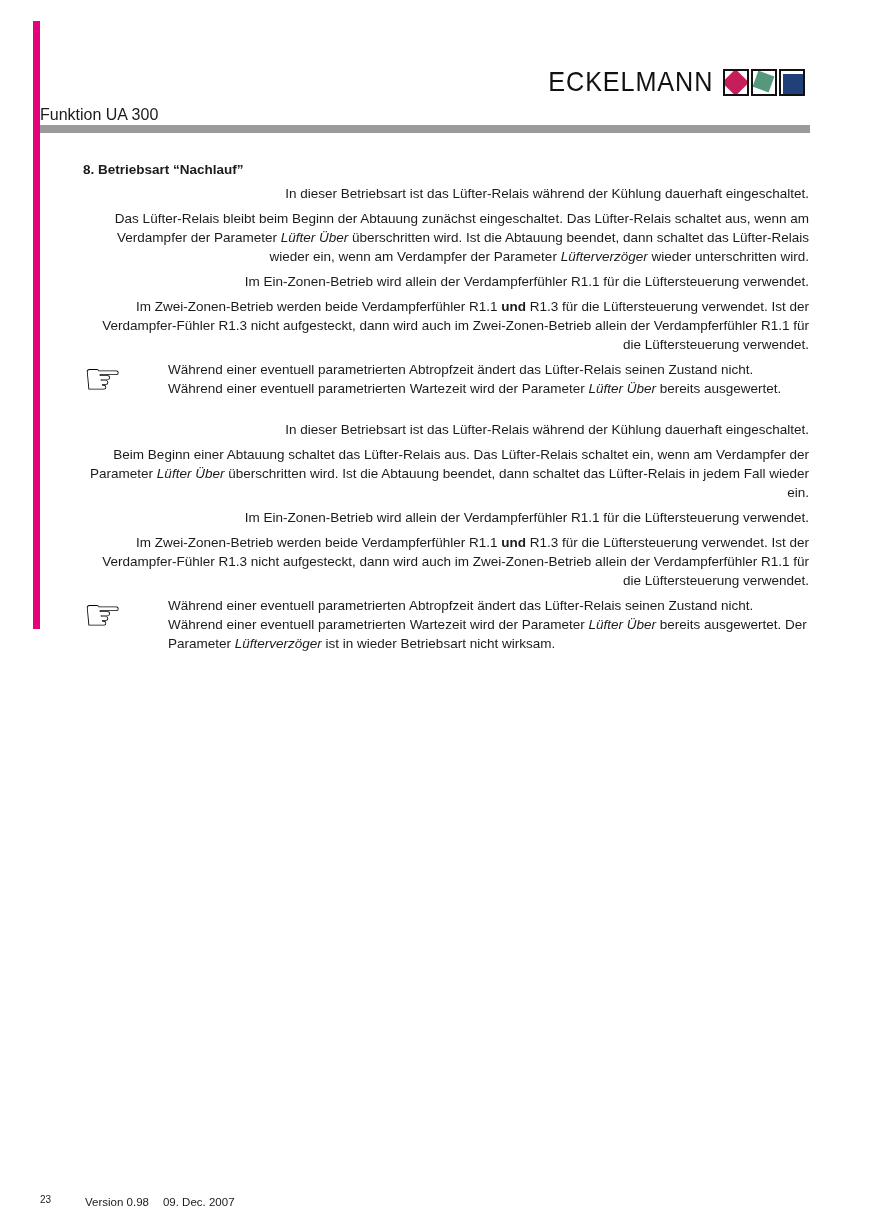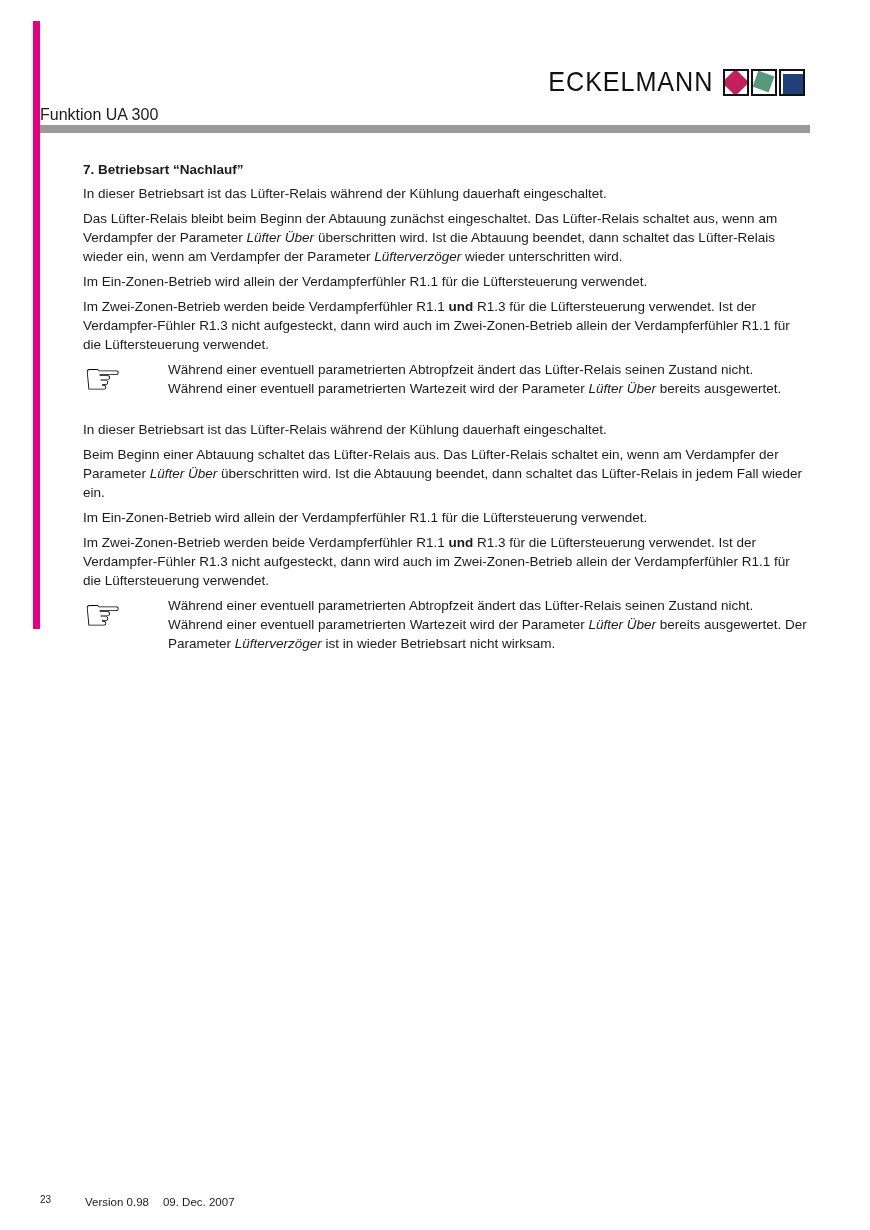--- a/index.html
+++ b/index.html
@@ -26,21 +26,21 @@
   .shape.offset  { width: 20px; height: 20px; right: 0; bottom: 0; }
 
   
   .header-title { position: absolute; left: 40px; top: 94px; font-size: 16px; }
   .rule { position: absolute; left: 40px; top: 113px; width: 770px; height: 8px; background: #9a9a9a; }
 
   
   .content { position: absolute; left: 83px; top: 148px; width: 726px; font-size: 13.5px; line-height: 19px; }
   .content h2 { font-size: 13.5px; line-height: 19px; font-weight: bold; margin: 17px 0 5px 0; }
   section:first-child h2 { margin-top: 0; }
-  .content p { margin: 0 0 6px 0; }
+  .content p { margin: 0 0 6px 0; text-align: right; }
   .i { font-style: italic; }
   .b { font-weight: bold; }
   .note { display: flex; margin: 6px 0 0 0; min-height: 60px; }
   .note-icon { width: 85px; flex: 0 0 85px; font-size: 44px; line-height: 46px; margin-top: -4px; color: #000; }
   .note-text { flex: 1; }
 
   
   .footer-bar {
     position: absolute; left: 40px; top: 1148px; width: 830px; height: 24px;
     color: #fff; font-size: 11px; line-height: 24px; box-sizing: border-box; padding-left: 45px;
@@ -68,21 +68,21 @@
     <span class="logo-box">
       <span class="shape offset" style="background: rgb(32, 64, 122);"></span>
     </span>
   </div>
 
   <div class="header-title">Funktion UA 300</div>
   <div class="rule"></div>
 
   <div class="content">
     <section>
-      <h2>7. Betriebsart “Nachlauf”</h2>
+      <h2>8. Betriebsart “Nachlauf”</h2>
       <div>
           <p><span>In dieser Betriebsart ist das Lüfter-Relais während der Kühlung dauerhaft eingeschaltet.</span></p>
           <p><span>Das Lüfter-Relais bleibt beim Beginn der Abtauung zunächst eingeschaltet. Das Lüfter-Relais schaltet aus, wenn am Verdampfer der Parameter </span><span class="i">Lüfter Über</span><span> überschritten wird. Ist die Abtauung beendet, dann schaltet das Lüfter-Relais wieder ein, wenn am Verdampfer der Parameter </span><span class="i">Lüfterverzöger</span><span> wieder unterschritten wird.</span></p>
           <p><span>Im Ein-Zonen-Betrieb wird allein der Verdampferfühler R1.1 für die Lüftersteuerung verwendet.</span></p>
           <p><span>Im Zwei-Zonen-Betrieb werden beide Verdampferfühler R1.1 </span><span class="b">und</span><span> R1.3 für die Lüftersteuerung verwendet. Ist der Verdampfer-Fühler R1.3 nicht aufgesteckt, dann wird auch im Zwei-Zonen-Betrieb allein der Verdampferfühler R1.1 für die Lüftersteuerung verwendet.</span></p>
         </div>
       <div class="note">
         <div class="note-icon">☞</div>
         <div class="note-text"><span>Während einer eventuell parametrierten Abtropfzeit ändert das Lüfter-Relais seinen Zustand nicht. Während einer eventuell parametrierten Wartezeit wird der Parameter </span><span class="i">Lüfter Über</span><span> bereits ausgewertet.</span></div>
       </div>

